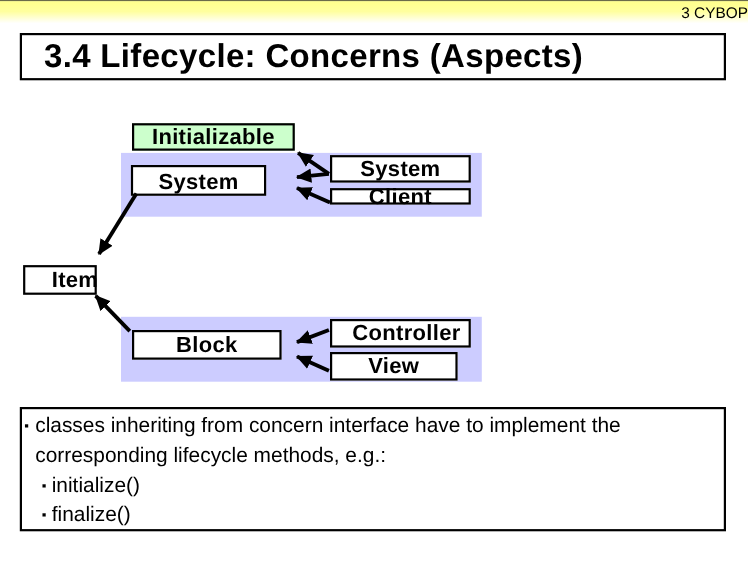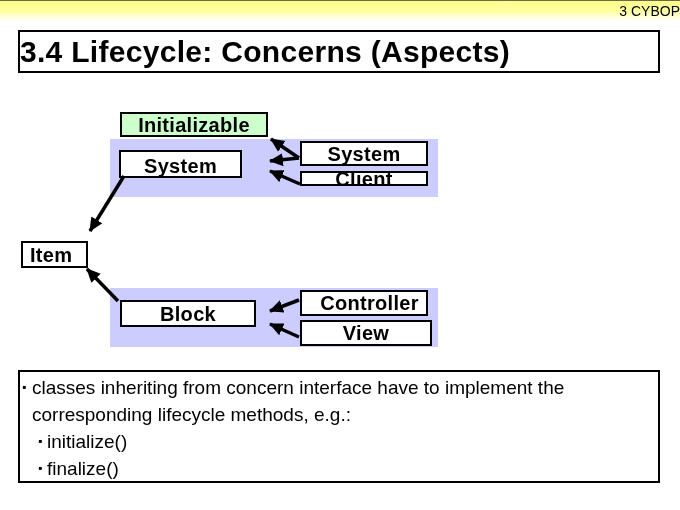--- a/index.html
+++ b/index.html
@@ -13,42 +13,42 @@
     position:absolute; left:0; top:0; width:680px; height:22px;
     background:linear-gradient(to bottom, #ffff8c 0%, #ffff9e 45%, #ffffff 96%);
     border-top:1px solid #6b6b49; box-sizing:border-box;
     text-align:right; font-size:14px; line-height:20px;
   }
 
   
   .title-box {
     position:absolute; left:18px; top:30px; width:642px; height:43px;
     border:2px solid #000; box-sizing:border-box;
-    display:flex; align-items:center; padding-left:0;
+    display:flex; align-items:center; padding-left:20px;
     font-size:30px; font-weight:bold; letter-spacing:0.3px; white-space:nowrap;
   }
 
   
   .band { position:absolute; background:#ccccff; }
   .band-top    { left:110px; top:139px; width:328px; height:58px; }
   .band-bottom { left:110px; top:288px; width:328px; height:59px; }
 
   .node {
     position:absolute; box-sizing:border-box; background:#ffffff;
     border:2px solid #000; display:flex; align-items:center; justify-content:center;
     font-size:20px; font-weight:bold; line-height:1; letter-spacing:0.3px;
   }
   .node-initializable { left:120px; top:112px; width:148px; height:25px; background:#ccffcc; }
   .node-system        { left:119px; top:150px; width:123px; height:28px;align-items:flex-end; }
   .node-server        { left:300px; top:141px; width:128px; height:25px; }
   .node-client        { left:300px; top:171px; width:128px; height:15px; }
-  .node-item          { left:21px;  top:241px; width:67px;  height:27px; justify-content:flex-start; padding-left:7px; }
+  .node-item          { left:21px;  top:241px; width:67px;  height:27px; justify-content:flex-start; padding-left:24px; }
   .node-block         { left:120px; top:300px; width:136px; height:27px; }
   .node-controller    { left:300px; top:290px; width:128px; height:26px;padding-left:11px; }
-  .node-view          { left:300px; top:320px; width:132px; height:26px; }
+  .node-view          { left:300px; top:320px; width:116px; height:26px; }
 
   .edges { position:absolute; left:0; top:0; width:680px; height:510px; pointer-events:none; }
   .edges line { stroke:#000; stroke-width:3.5; }
 
   
   .notes-box {
     position:absolute; left:18px; top:370px; width:642px; height:113px;
     border:2px solid #000; box-sizing:border-box;
     padding:2px 6px 0 2px; font-size:19px; line-height:27px;
   }

